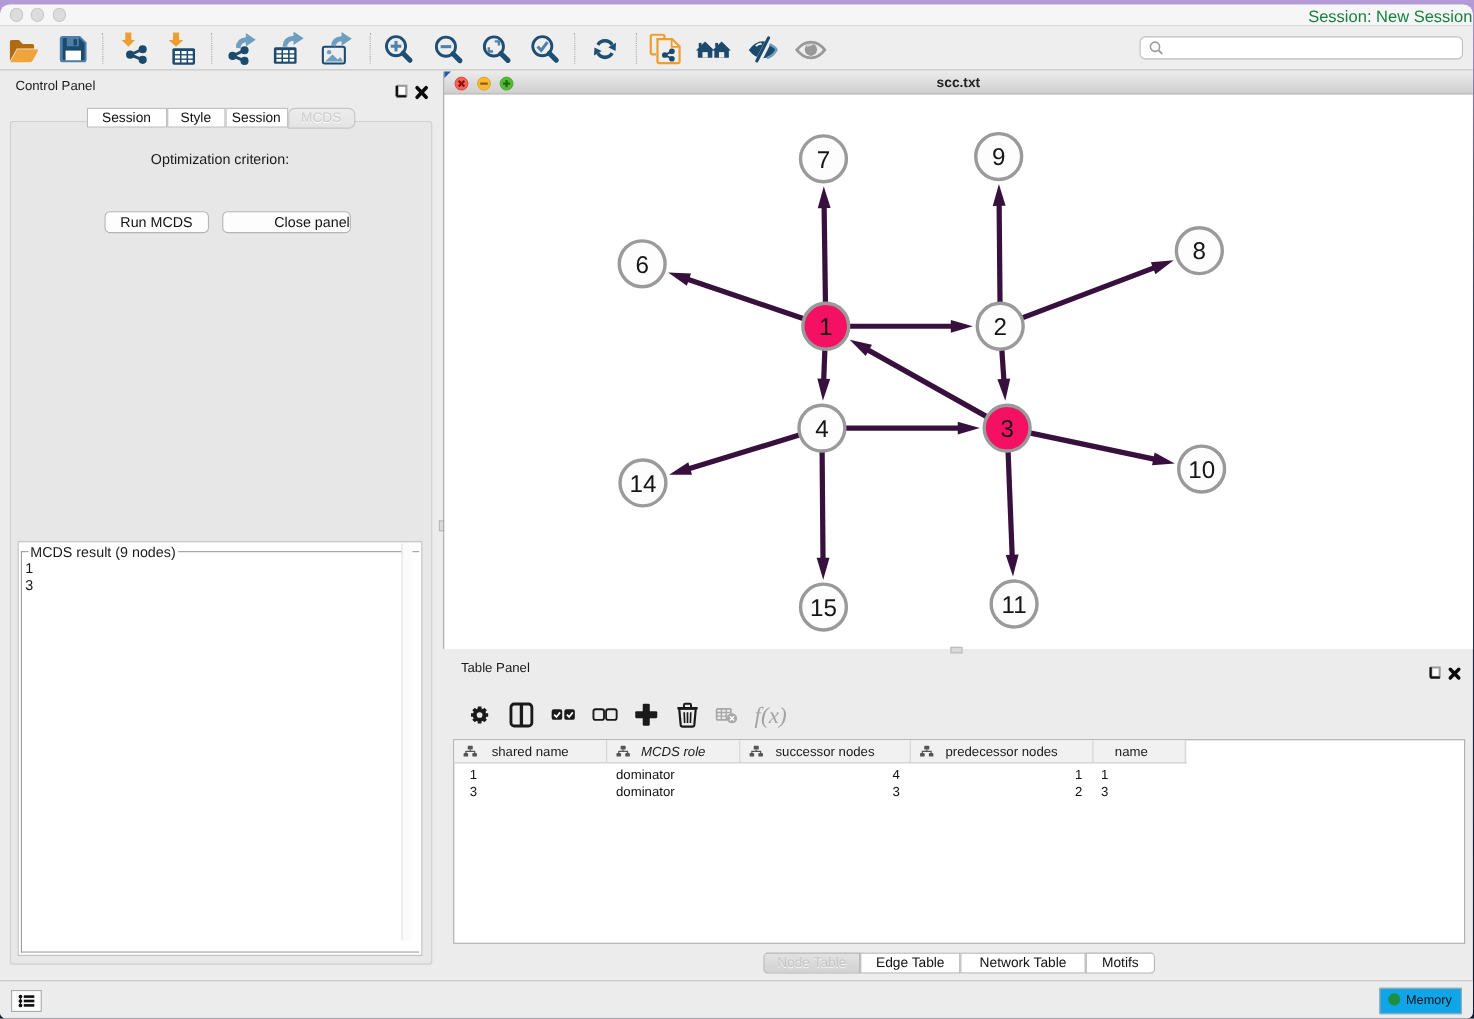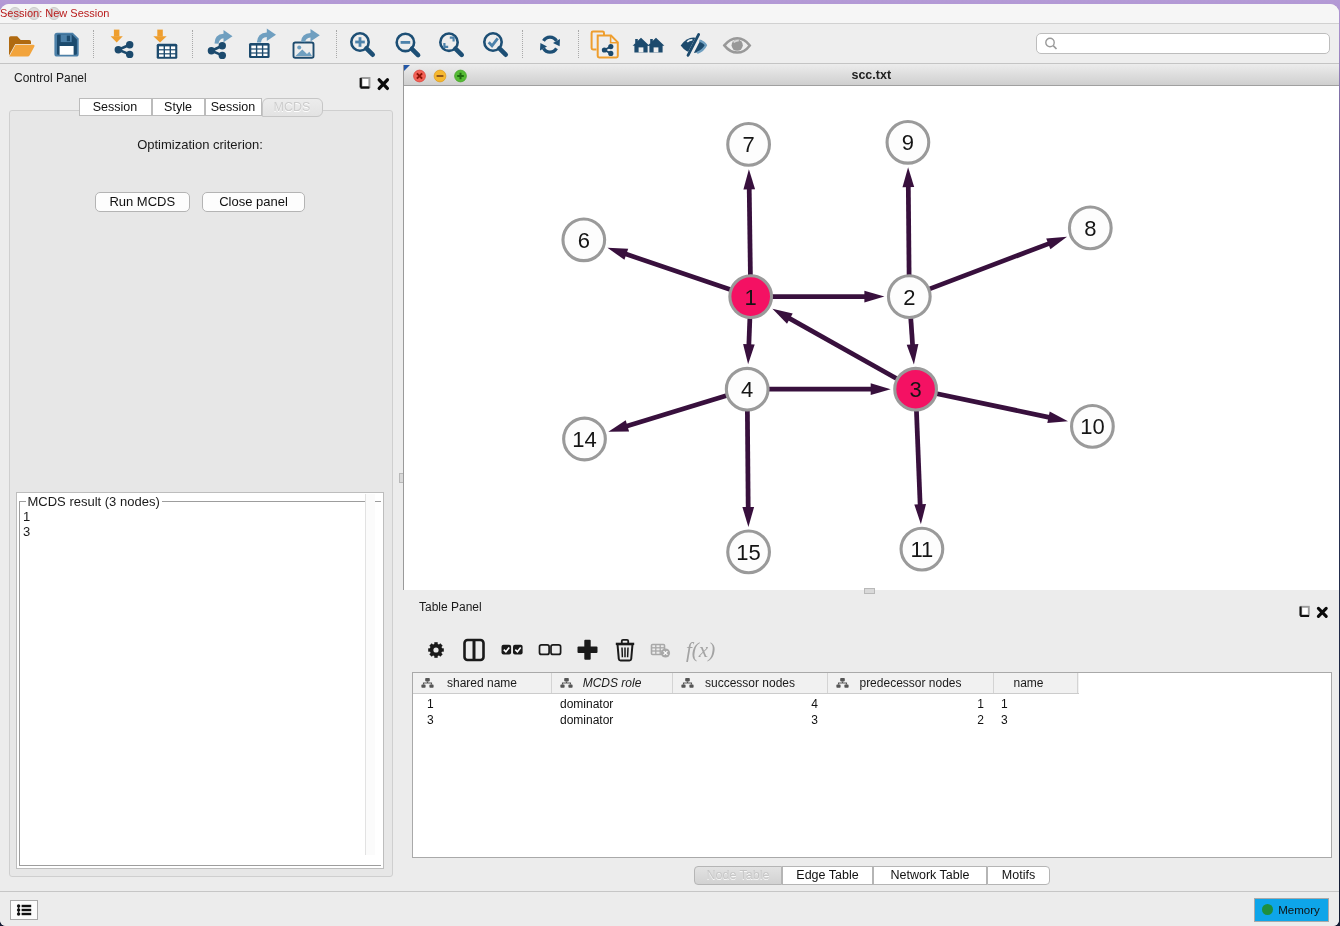--- a/index.html
+++ b/index.html
@@ -3,21 +3,21 @@
 <meta charset="utf-8">
 <style>
 html,body{margin:0;padding:0;}
 body{width:1340px;height:926px;overflow:hidden;position:relative;
  font-family:"Liberation Sans",sans-serif;
  background:linear-gradient(180deg,#b49ad6 0%,#9d86c2 6%,#5d5587 16%,#39406a 30%,#293357 50%,#1b2441 75%,#131b33 100%);}
 #win{position:absolute;left:0;top:4px;width:1338.5px;height:922px;background:#ececec;border-radius:9px 9px 6px 6px;overflow:hidden;}
 
 #titlebar{position:absolute;left:0;top:0;width:100%;height:19px;background:#f6f6f6;border-bottom:1px solid #d1d1d1;}
 .tl{position:absolute;top:3px;width:12.5px;height:12.5px;border-radius:50%;background:#dcdcdc;border:1px solid #c9c9c9;box-sizing:border-box;}
-#wtitle{position:absolute;top:3px;width:100%;text-align:left;font-size:11px;color:#b91c1c;}
+#wtitle{position:absolute;top:3px;width:100%;text-align:right;font-size:15px;color:#15803d;}
 
 #toolbar{position:absolute;left:0;top:20px;width:100%;height:39px;background:#eeeeee;border-bottom:1px solid #c4c4c4;}
 .tsep{position:absolute;top:6px;height:28px;width:0;border-left:1px dotted #a9a9a9;}
 #searchbox{position:absolute;left:1036px;top:9px;width:292px;height:19px;background:#fff;border:1px solid #bdbdbd;border-radius:5px;}
 
 #cp-title{position:absolute;left:14px;top:67px;font-size:12px;color:#1a1a1a;}
 #cp-box{position:absolute;left:9px;top:106px;width:382px;height:765px;background:#e7e7e7;border:1px solid #cfcfcf;border-radius:3px;}
 .tab{position:absolute;top:94px;height:18px;box-sizing:border-box;background:#fff;border:1px solid #bbb;font-size:12.5px;color:#111;text-align:center;line-height:17px;}
 #tab-mcds{background:linear-gradient(#ececec,#e3e3e3);color:#cccccc;text-shadow:0 1px 0 #ffffff;border-radius:6px 6px 6px 0;border-color:#c6c6c6;height:19px;}
 #optlabel{position:absolute;left:9px;top:133px;width:382px;text-align:center;font-size:13px;color:#1a1a1a;}
@@ -217,24 +217,24 @@
     <path d="M1.5 11.6 H10.4 M1.7 2 V11.4" fill="none" stroke="#111" stroke-width="2.2"></path>
     <path d="M20.2 3.8 L28.4 12.4 M28.4 3.8 L20.2 12.4" stroke="#0a0a0a" stroke-width="3.3" stroke-linecap="round"></path>
   </svg>
   <div id="cp-box"></div>
   <div class="tab" style="left:78.5px;width:73px;">Session</div>
   <div class="tab" style="left:151.5px;width:53px;">Style</div>
   <div class="tab" style="left:204.5px;width:57px;">Session</div>
   <div class="tab" id="tab-mcds" style="left:261.5px;width:61px;">MCDS</div>
   <div id="optlabel">Optimization criterion:</div>
   <div class="btn" style="left:94.5px;width:95.5px;">Run MCDS</div>
-  <div class="btn" style="left:202px;width:103px;">Close panel</div>
+  <div class="btn" style="left:202px;width:117px;text-align:right;">Close panel</div>
   <div id="mcds-white">
     <div id="mcds-fs">
-        <div id="mcds-legend">MCDS result (3 nodes)</div>
+        <div id="mcds-legend">MCDS result (9 nodes)</div>
       </div>
     <div id="mcds-items">1<br>3</div>
     <div id="mcds-sb"></div>
   </div>
   <div id="vsplit-handle"></div>
 
   <div id="netwin">
     <div id="corner-blue"></div>
     <div id="nw-titlebar">
       <svg width="70" height="21" viewBox="0 0 70 21" style="position:absolute;left:0;top:0;">

